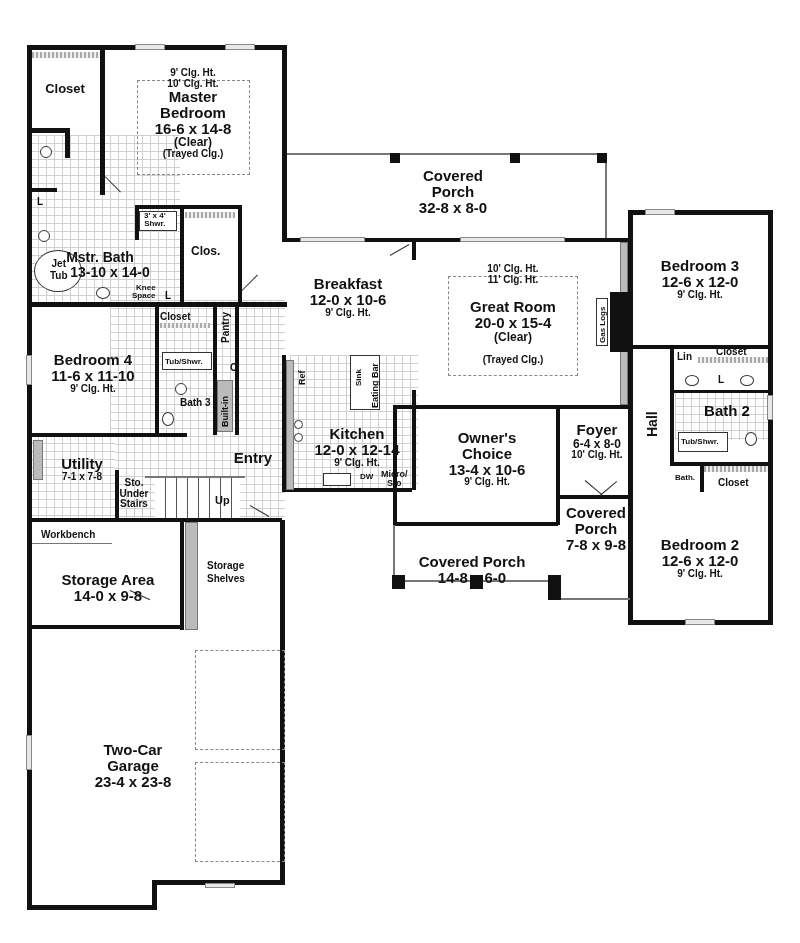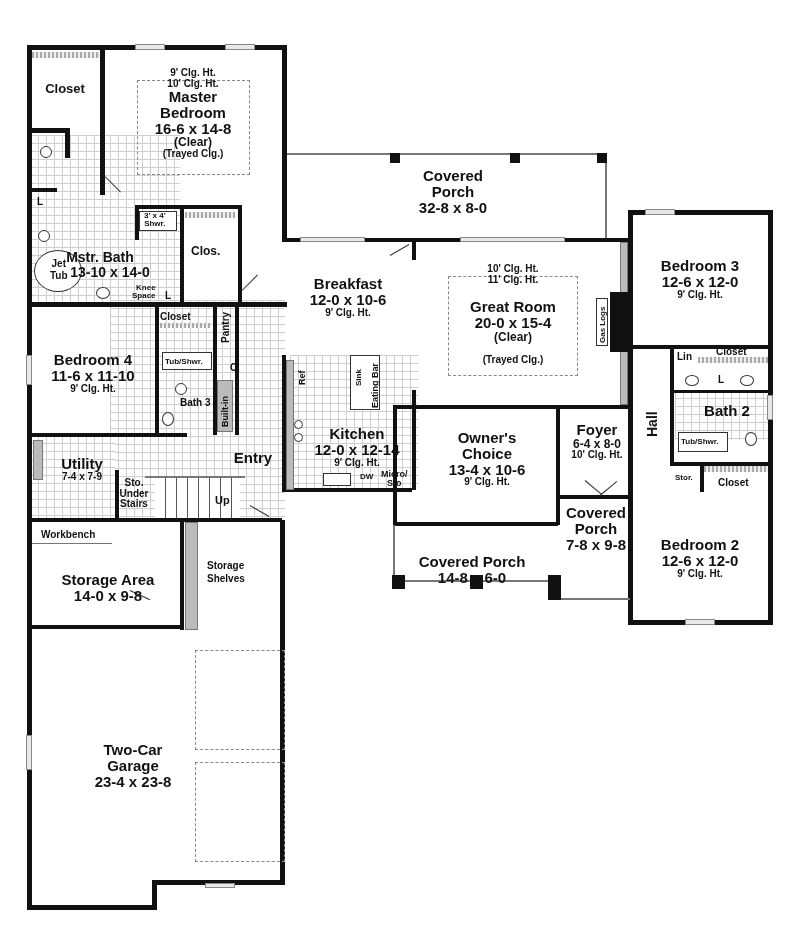--- a/index.html
+++ b/index.html
@@ -221,21 +221,21 @@
     <span class="clg">9' Clg. Ht.</span>
   </div>
   <div class="note" style="left:677px;top:351px;">Lin</div>
   <div class="note" style="left:716px;top:346px;">Closet</div>
 
   <div class="label" style="left:727px;top:403px;">
     <span class="name">Bath 2</span>
   </div>
   <div class="note" style="left:718px;top:374px;">L</div>
   <div class="note" style="left:681px;top:437px;font-size:8px;">Tub/Shwr.</div>
-  <div class="note" style="left:675px;top:473px;font-size:8px;">Stor.</div>
+  <div class="note" style="left:675px;top:473px;font-size:8px;">Bath.</div>
   <div class="note" style="left:718px;top:477px;">Closet</div>
 
   <div class="vert" style="left:644px;top:437px;font-size:14px;">Hall</div>
 
   <div class="label" style="left:700px;top:537px;">
     <span class="name">Bedroom 2</span>
     <span class="dim">12-6 x 12-0</span>
     <span class="clg">9' Clg. Ht.</span>
   </div>
 
@@ -280,21 +280,21 @@
     <span class="clg">10' Clg. Ht.</span>
   </div>
 
   <div class="label" style="left:253px;top:450px;">
     <span class="name">Entry</span>
   </div>
   <div class="note" style="left:215px;top:494px;font-size:11px;">Up</div>
 
   <div class="label" style="left:82px;top:456px;">
     <span class="name">Utility</span>
-    <span class="sm">7-4 x 7-9</span>
+    <span class="sm">7-1 x 7-8</span>
   </div>
 
   <div class="label" style="left:134px;top:478px;">
     <span class="sm">Sto.</span>
     <span class="sm">Under</span>
     <span class="sm">Stairs</span>
   </div>
 
   <div class="label" style="left:472px;top:538px;margin-top:16px;">
     <span class="name">Covered Porch</span>

